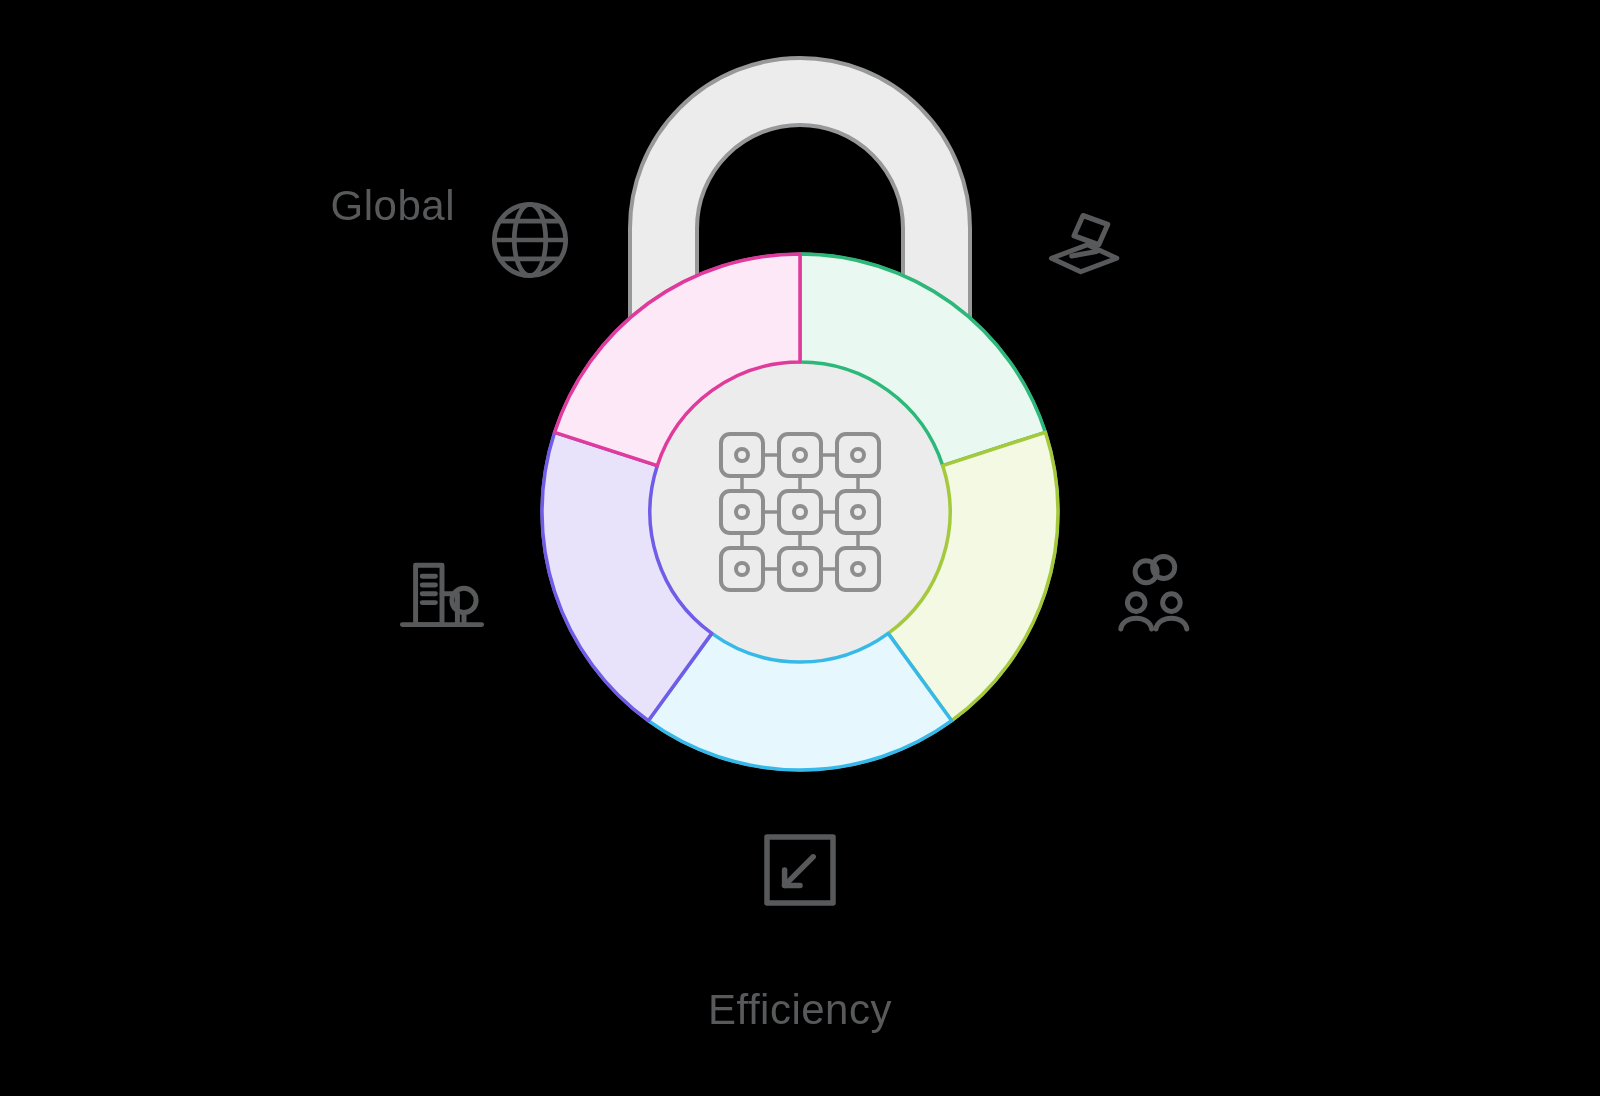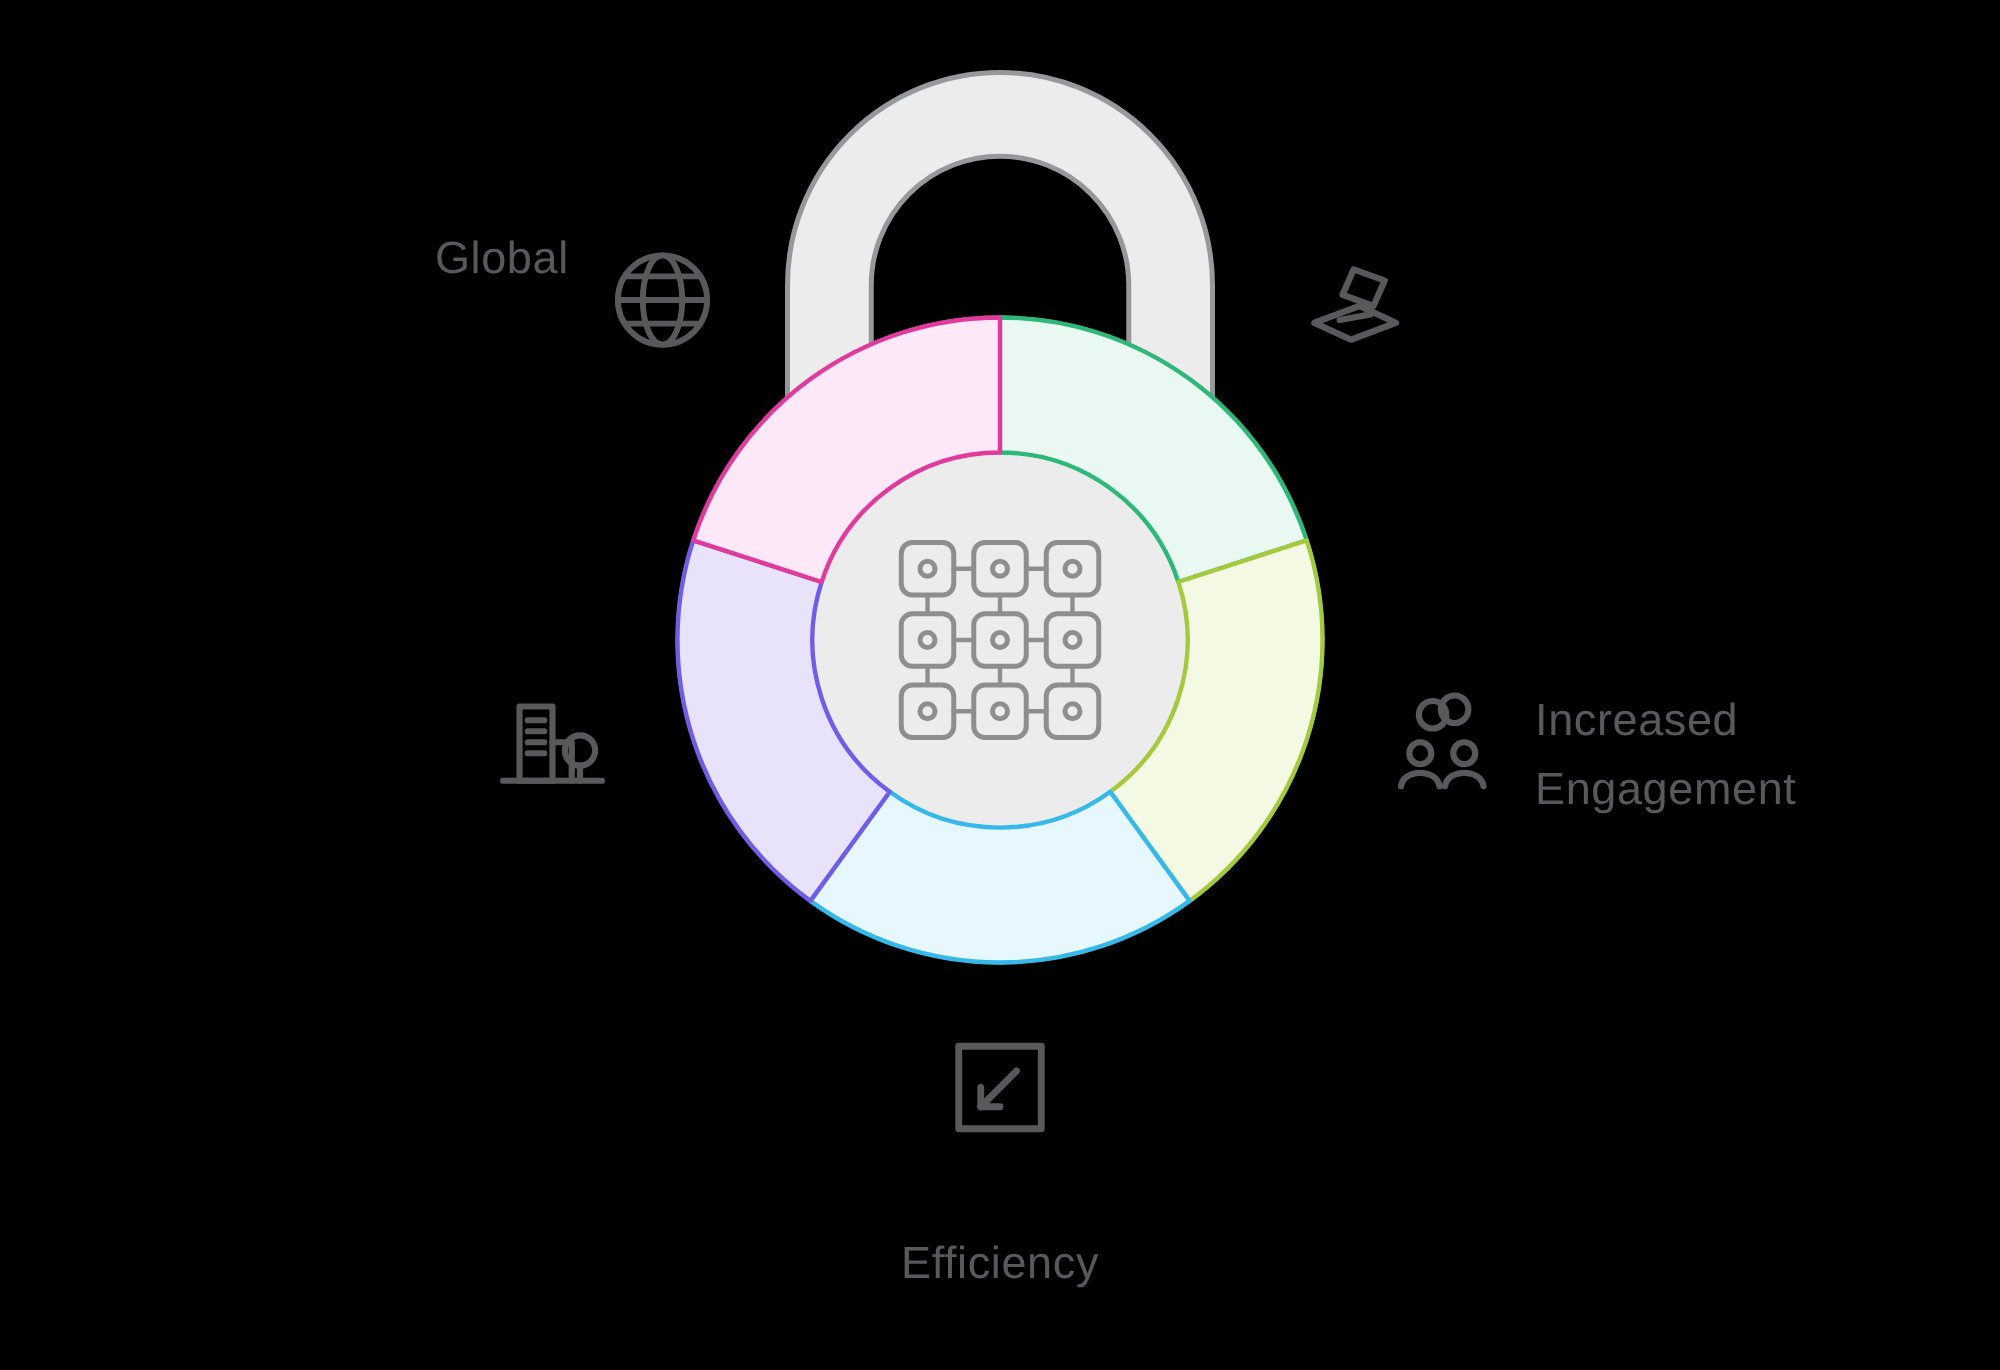--- a/index.html
+++ b/index.html
@@ -8,21 +8,21 @@
     background: #000000;
     position: relative;
     overflow: hidden;
     font-family: "Liberation Sans", sans-serif;
   }
   .stage { position: absolute; left: 0; top: 0; width: 1600px; height: 1096px; }
   .lock-svg { position: absolute; left: 0; top: 0; }
   .label {
     position: absolute;
     color: #58595b;
-    font-size: 36px;
+    font-size: 42px;
     line-height: 55px;
     font-weight: 400;
     letter-spacing: 0.5px;
     white-space: nowrap;
   }
   .label span { display: block; }
   .align-right { text-align: right; }
   .align-left  { text-align: left; }
   .align-center { text-align: center; transform: translateX(-50%); }
   .icon { position: absolute; }
@@ -97,24 +97,20 @@
   </svg>
 
   <svg class="icon" style="left:1112px; top:552px;" width="88" height="88" viewBox="0 0 80 80" fill="none" stroke="#58595b" stroke-width="4.5" stroke-linecap="round" stroke-linejoin="round">
     <circle cx="31" cy="18" r="10"></circle>
     <circle cx="47" cy="14" r="10"></circle>
     <circle cx="22" cy="46" r="8"></circle>
     <path d="M 8,70 C 10,57 34,57 36,70"></path>
     <circle cx="54" cy="46" r="8"></circle>
     <path d="M 40,70 C 42,57 66,57 68,70"></path>
   </svg>
-  <div class="label align-left" style="left:1228px; top:548px;">
-    <span>Increased</span>
-    <span>Engagement</span>
-  </div>
 
   <svg class="icon" style="left:756px; top:826px;" width="88" height="88" viewBox="0 0 80 80" fill="none" stroke="#58595b" stroke-width="5" stroke-linecap="round" stroke-linejoin="round">
     <rect x="10" y="10" width="60" height="60"></rect>
     <path d="M 52,28 L 26,54"></path>
     <path d="M 26,40 V 54 H 40"></path>
   </svg>
   <div class="label align-center" style="left:800px; top:940px;margin-top:42px;">
     <span>Efficiency</span>
   </div>
 

